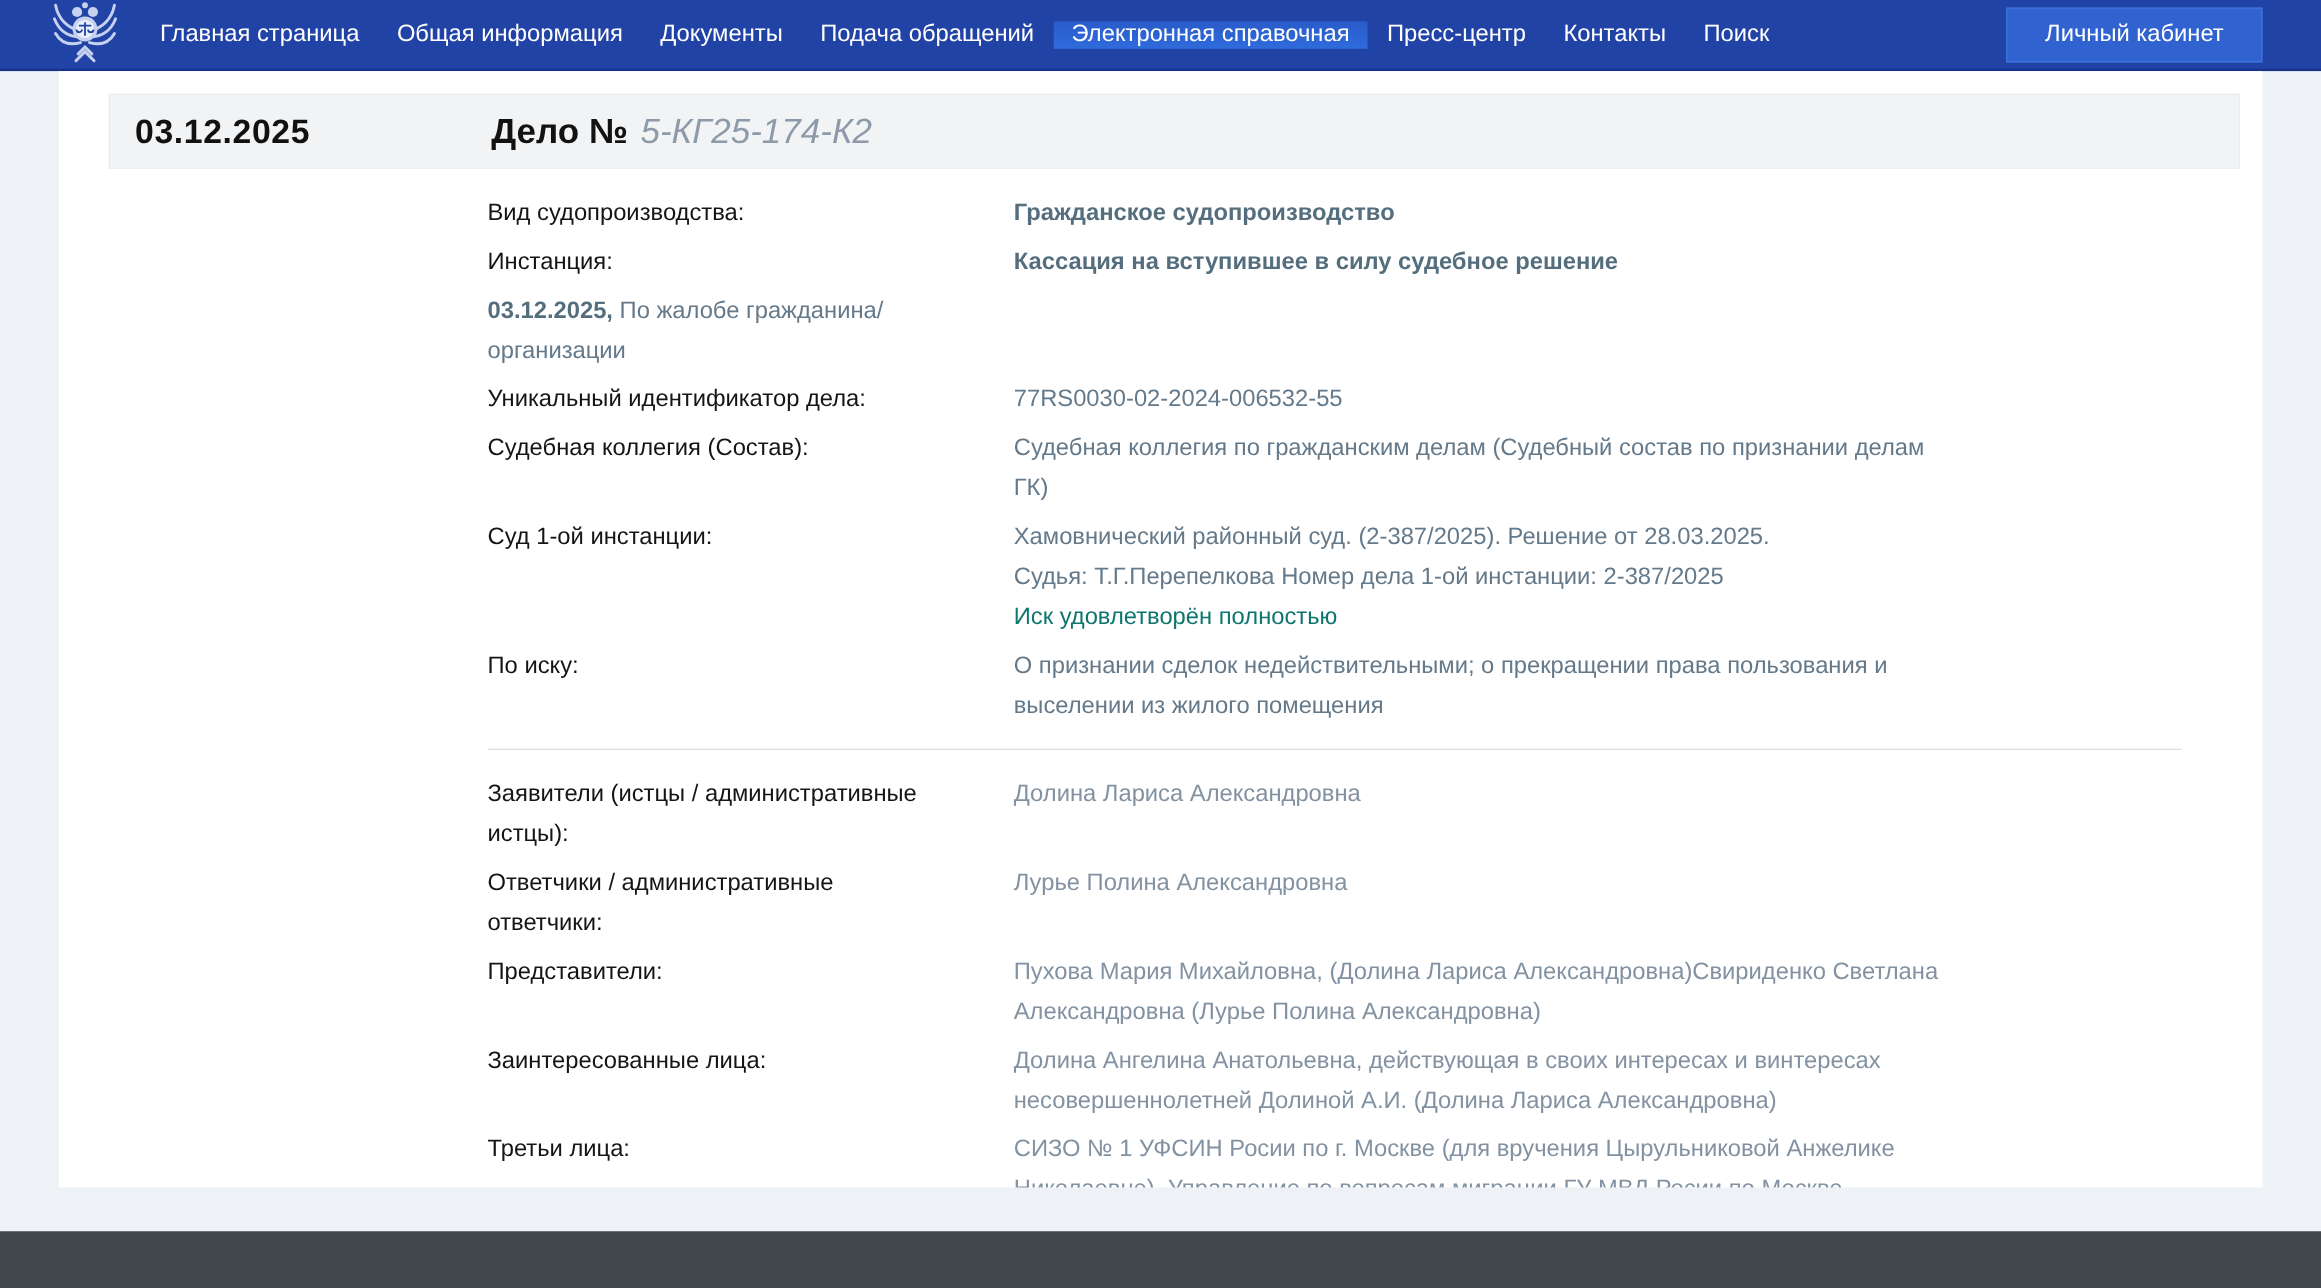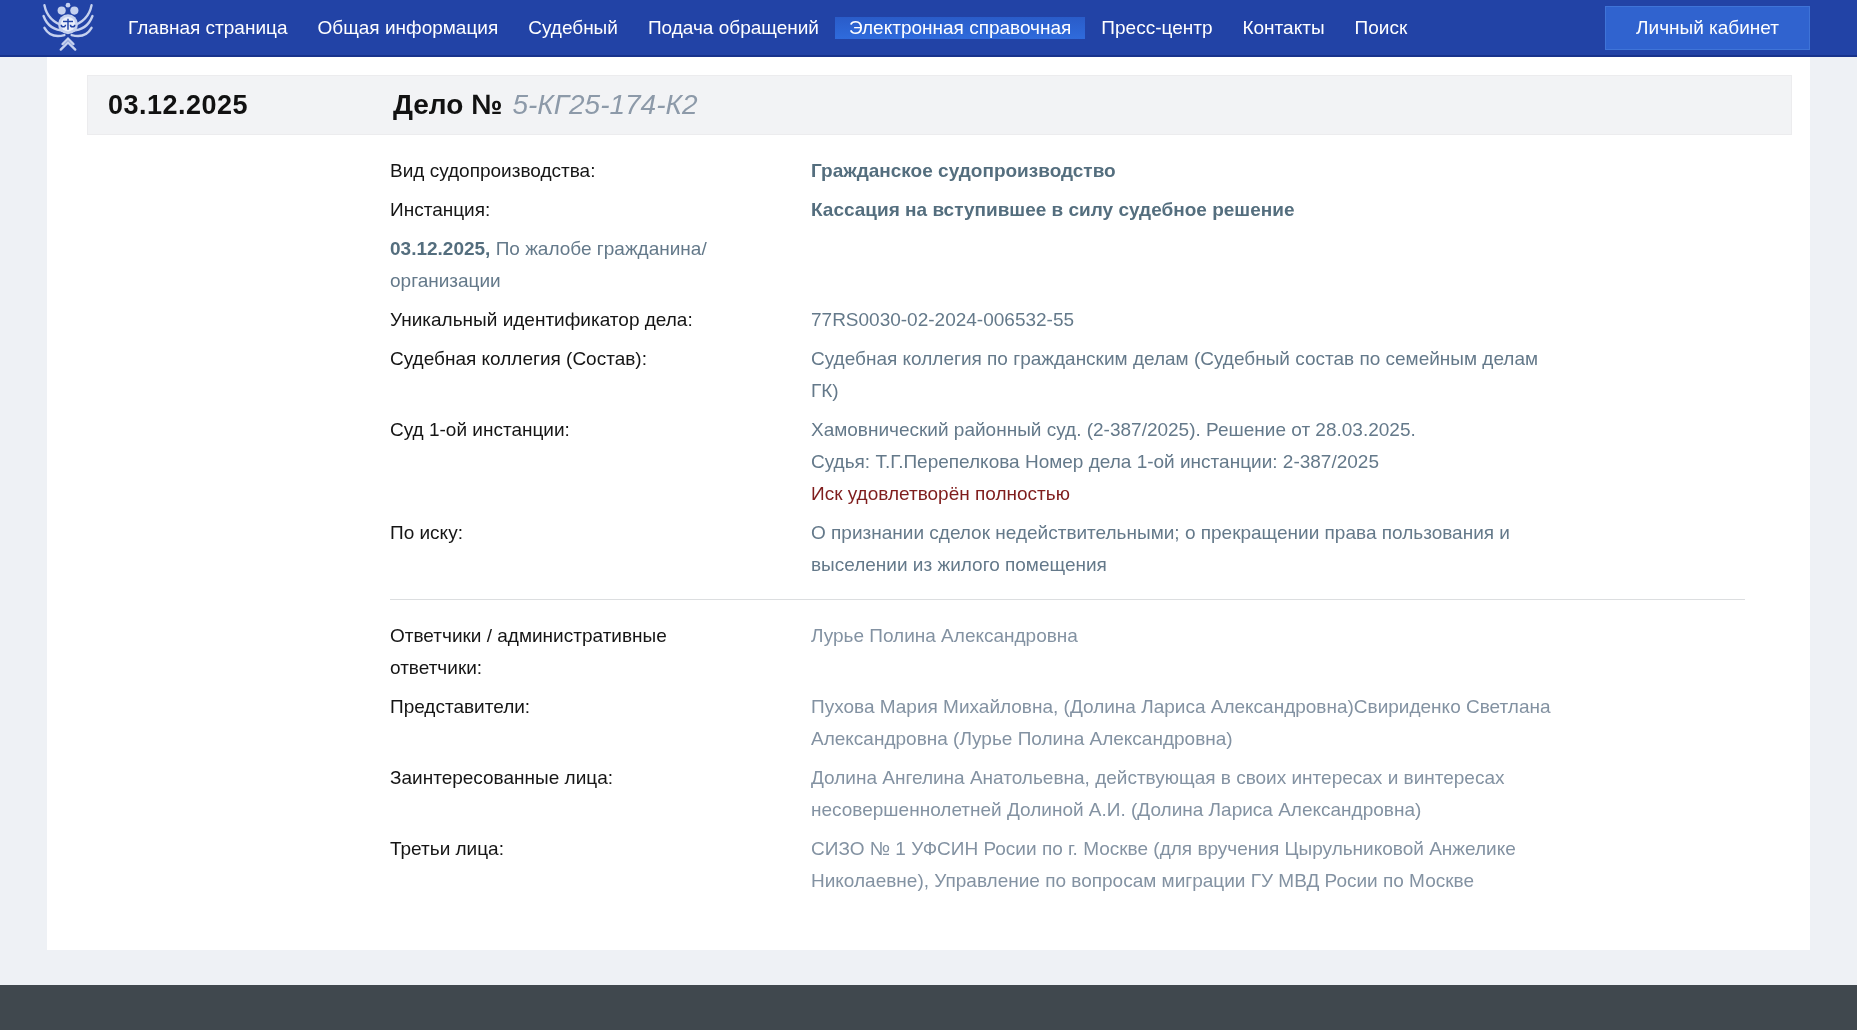--- a/index.html
+++ b/index.html
@@ -94,21 +94,21 @@
   .row {
     display: grid;
     grid-template-columns: 421px 1fr;
     margin-bottom: 7px;
   }
   .row .label { color: #151515; padding-right: 40px; max-width: 400px; }
   .row .value { max-width: 740px; }
   .v-bold { color: #546e7e; font-weight: 700; }
   .v-reg  { color: #64798a; }
   .v-name { color: #8392a2; }
-  .v-dark { color: #7f1d1d; }
+  .v-dark { color: #0f766e; }
   .divider {
     border: none;
     border-top: 1px solid #dcdee0;
     margin: 18px 0 20px 0;
   }
 
   
   .footer-bar { height: 45px; background: #40484e; }
 </style>
 </head>
@@ -138,21 +138,21 @@
           <path d="M26.5 27 L37.5 27"></path>
           <path d="M24.5 30.5 a2.4 2.4 0 0 0 4.8 0"></path>
           <path d="M34.7 30.5 a2.4 2.4 0 0 0 4.8 0"></path>
         </g>
       </svg>
     </span>
   </div>
   <div class="nav-menu">
     <div class="nav-item">Главная страница</div>
     <div class="nav-item">Общая информация</div>
-    <div class="nav-item">Судебный</div>
+    <div class="nav-item">Документы</div>
     <div class="nav-item">Подача обращений</div>
     <div class="nav-item active">Электронная справочная</div>
     <div class="nav-item">Пресс-центр</div>
     <div class="nav-item">Контакты</div>
     <div class="nav-item">Поиск</div>
   </div>
   <div class="nav-spacer"></div>
   <button class="account-btn">Личный кабинет</button>
 </nav>
 
@@ -184,39 +184,43 @@
         </div>
       </div>
 
       <div class="row">
         <div class="label">Уникальный идентификатор дела:</div>
         <div class="value v-reg">77RS0030-02-2024-006532-55</div>
       </div>
 
       <div class="row">
         <div class="label">Судебная коллегия (Состав):</div>
-        <div class="value v-reg">Судебная коллегия по гражданским делам  (Судебный состав по семейным делам ГК)</div>
+        <div class="value v-reg">Судебная коллегия по гражданским делам  (Судебный состав по признании делам ГК)</div>
       </div>
 
       <div class="row">
         <div class="label">Суд 1-ой инстанции:</div>
         <div class="value">
           <div class="v-reg">Хамовнический районный суд. (2-387/2025).  Решение от 28.03.2025.</div>
           <div class="v-reg">Судья: Т.Г.Перепелкова Номер дела 1-ой инстанции: 2-387/2025</div>
           <div class="v-dark">Иск удовлетворён полностью</div>
         </div>
       </div>
 
       <div class="row">
         <div class="label">По иску:</div>
         <div class="value v-reg">О признании сделок недействительными; о прекращении права пользования и выселении из жилого помещения</div>
       </div>
 
       <hr class="divider">
 
+      <div class="row">
+        <div class="label">Заявители (истцы / административные истцы):</div>
+        <div class="value v-name">Долина Лариса Александровна</div>
+      </div>
 
       <div class="row">
         <div class="label">Ответчики / административные ответчики:</div>
         <div class="value v-name">Лурье Полина Александровна</div>
       </div>
 
       <div class="row">
         <div class="label">Представители:</div>
         <div class="value v-name">Пухова Мария Михайловна,  (Долина Лариса Александровна)Свириденко Светлана Александровна  (Лурье Полина Александровна)</div>
       </div>

